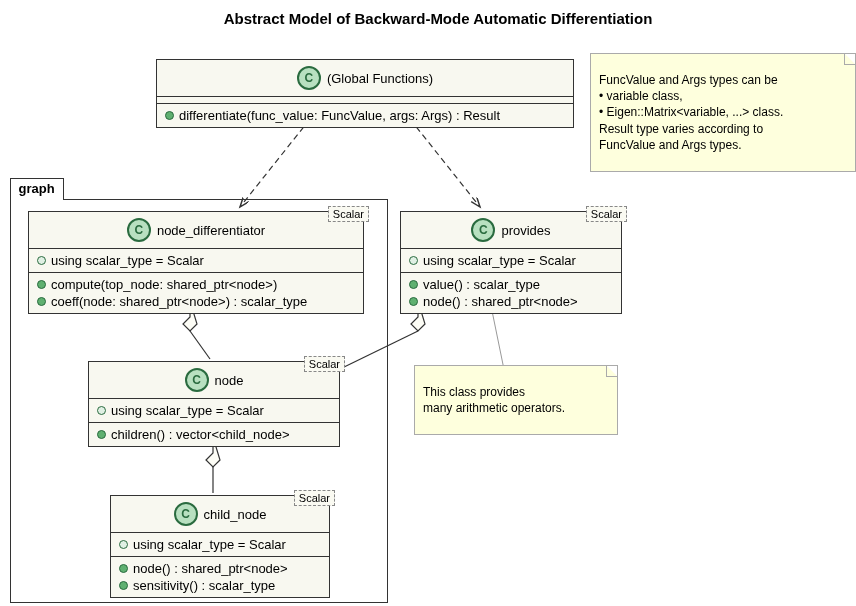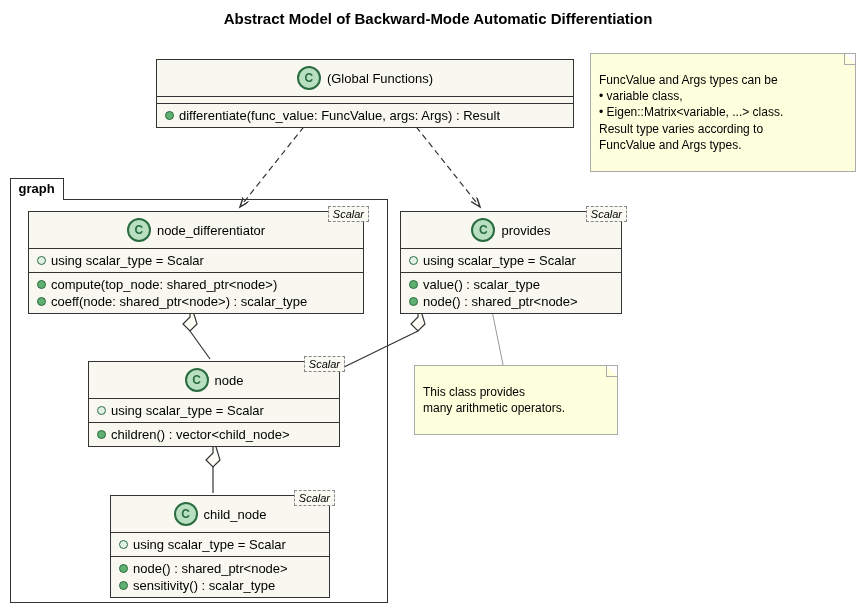--- a/index.html
+++ b/index.html
@@ -72,21 +72,20 @@
   .dot.hollow { background: #e0f0e4; }
   .dot.filled { background: #5fb070; }
   .template-tag {
     position: absolute;
     top: -6px;
     right: -6px;
     border: 1px dashed #888;
     background: #fafaf2;
     padding: 1px 4px;
     font-size: 11px;
-    font-style: italic;
   }
   .note {
     position: absolute;
     background: #feffdd;
     border: 1px solid #aaa;
     padding: 18px 8px;
     font-size: 12px;
     line-height: 1.35;
   }
   .note::before {

